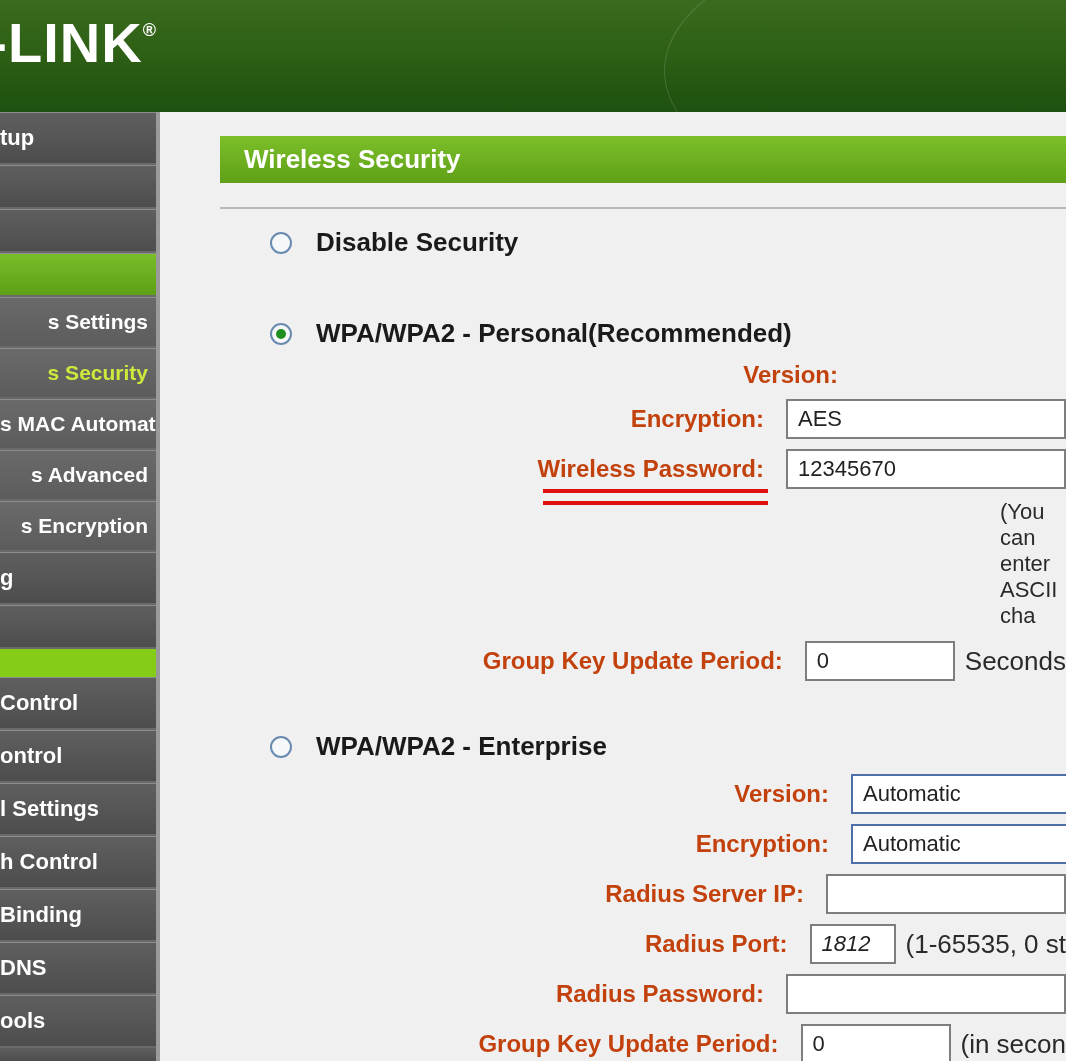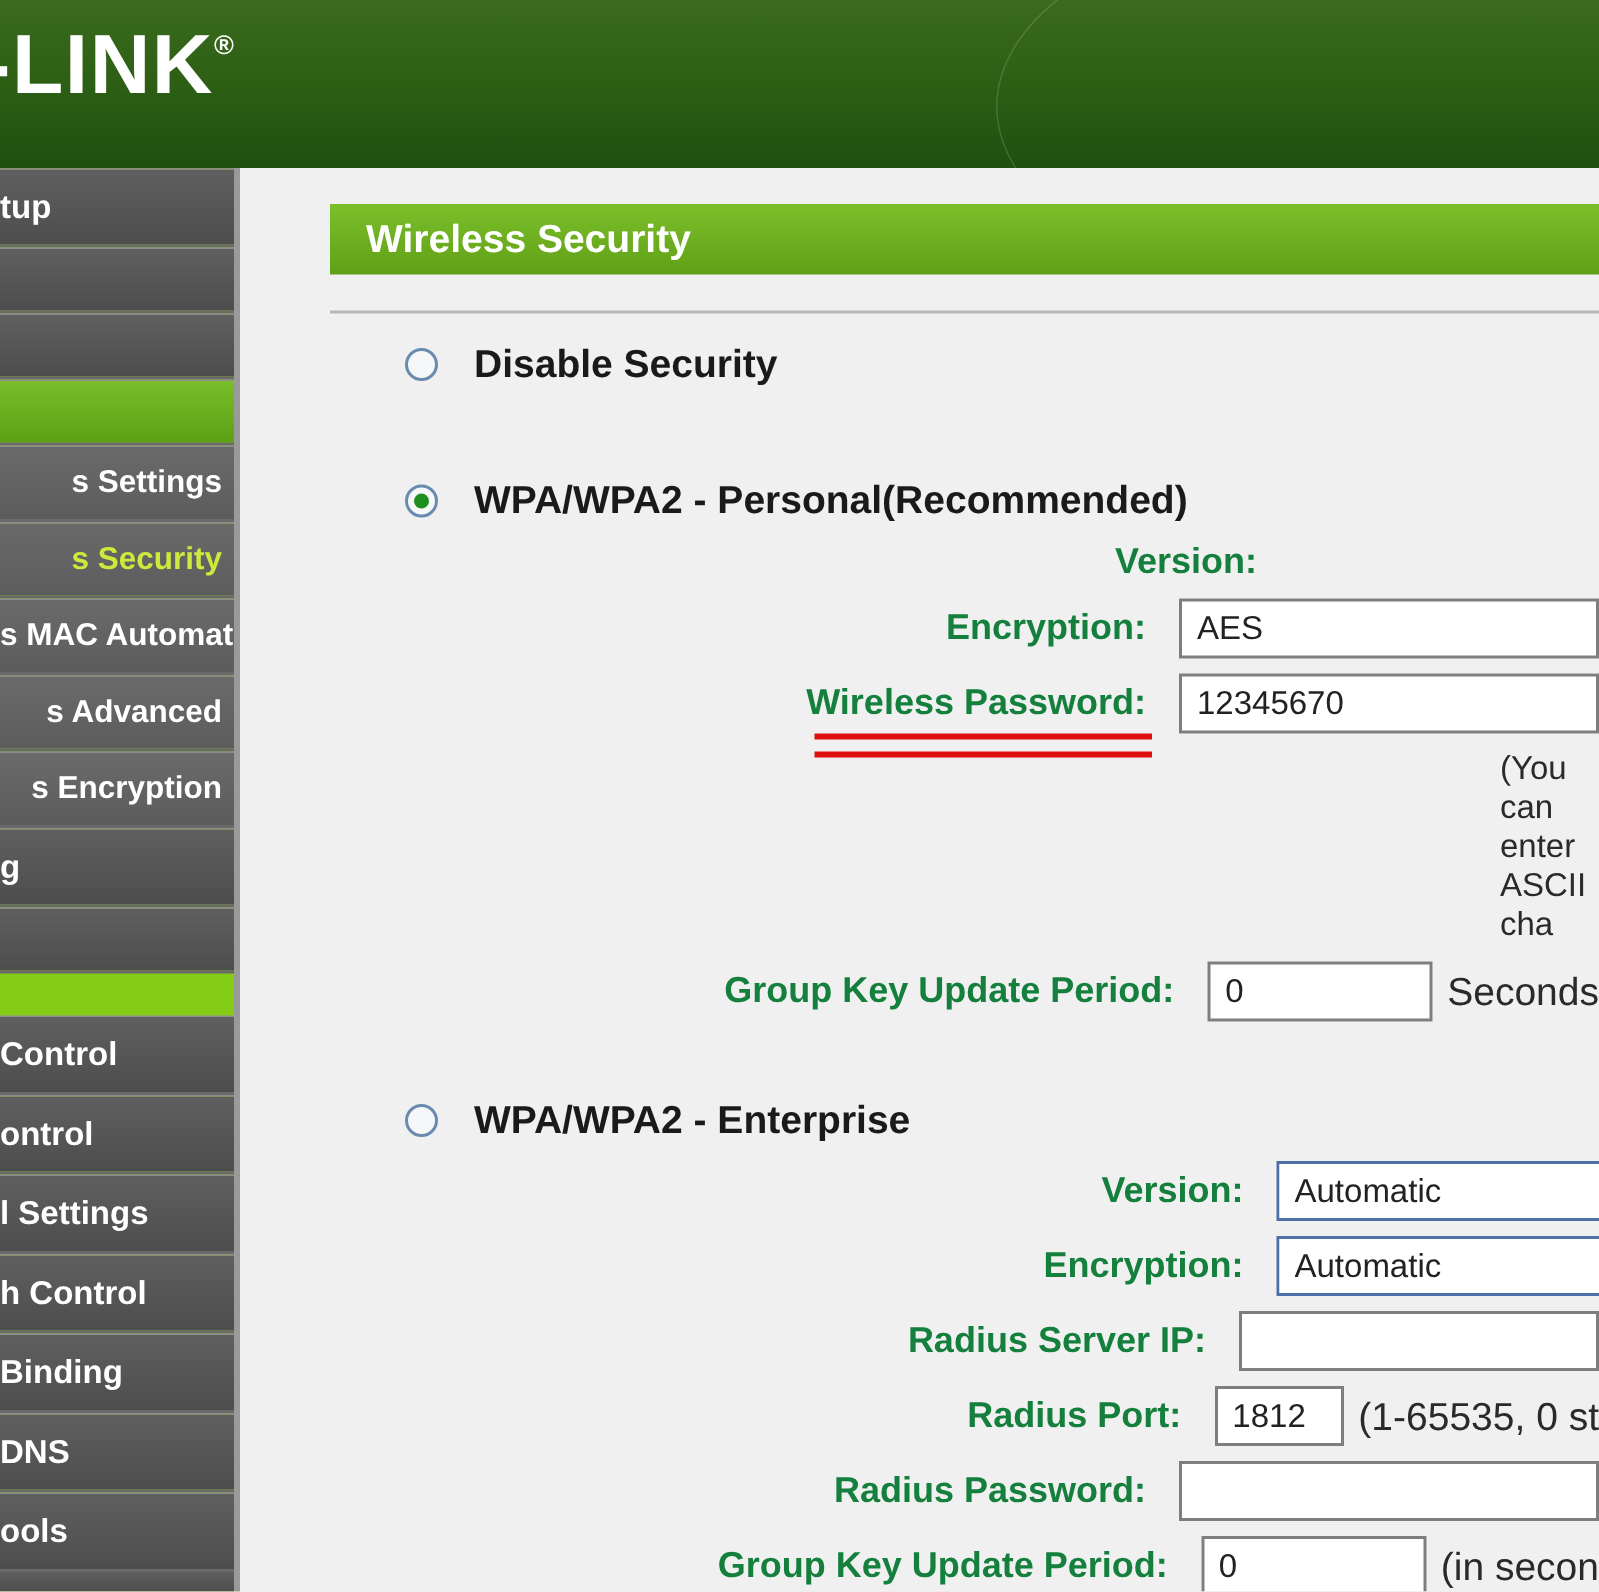--- a/index.html
+++ b/index.html
@@ -141,21 +141,21 @@
 .form-row {
   display: flex;
   align-items: center;
   margin: 10px 0;
 }
 .form-label {
   width: 520px;
   text-align: right;
   font-size: 24px;
   font-weight: bold;
-  color: #15803d;
+  color: #c2410c;
   padding-right: 22px;
   position: relative;
 }
 .underlined::after {
   content: "";
   position: absolute;
   right: 18px;
   bottom: -10px;
   width: 225px;
   height: 4px;
@@ -282,21 +282,21 @@
             <input class="text-input" value="Automatic" style="">
 
           </div>
         </div>
         <div class="form-row">
           <div class="form-label">Radius Server IP:</div>
           <input class="text-input" style="width: 240px;" value="">
         </div>
         <div class="form-row">
           <div class="form-label">Radius Port:</div>
-          <input class="text-input" style="width: 86px;" value="1812">
+          <input class="text-input" style="width: 86px; font-style: italic;" value="1812">
           <span class="hint">(1-65535, 0 st</span>
         </div>
         <div class="form-row">
           <div class="form-label">Radius Password:</div>
           <input class="text-input w-wide" value="" style="">
         </div>
         <div class="form-row">
           <div class="form-label">Group Key Update Period:</div>
           <input class="text-input w-med" value="0" style="">
           <span class="hint">(in secon</span>

